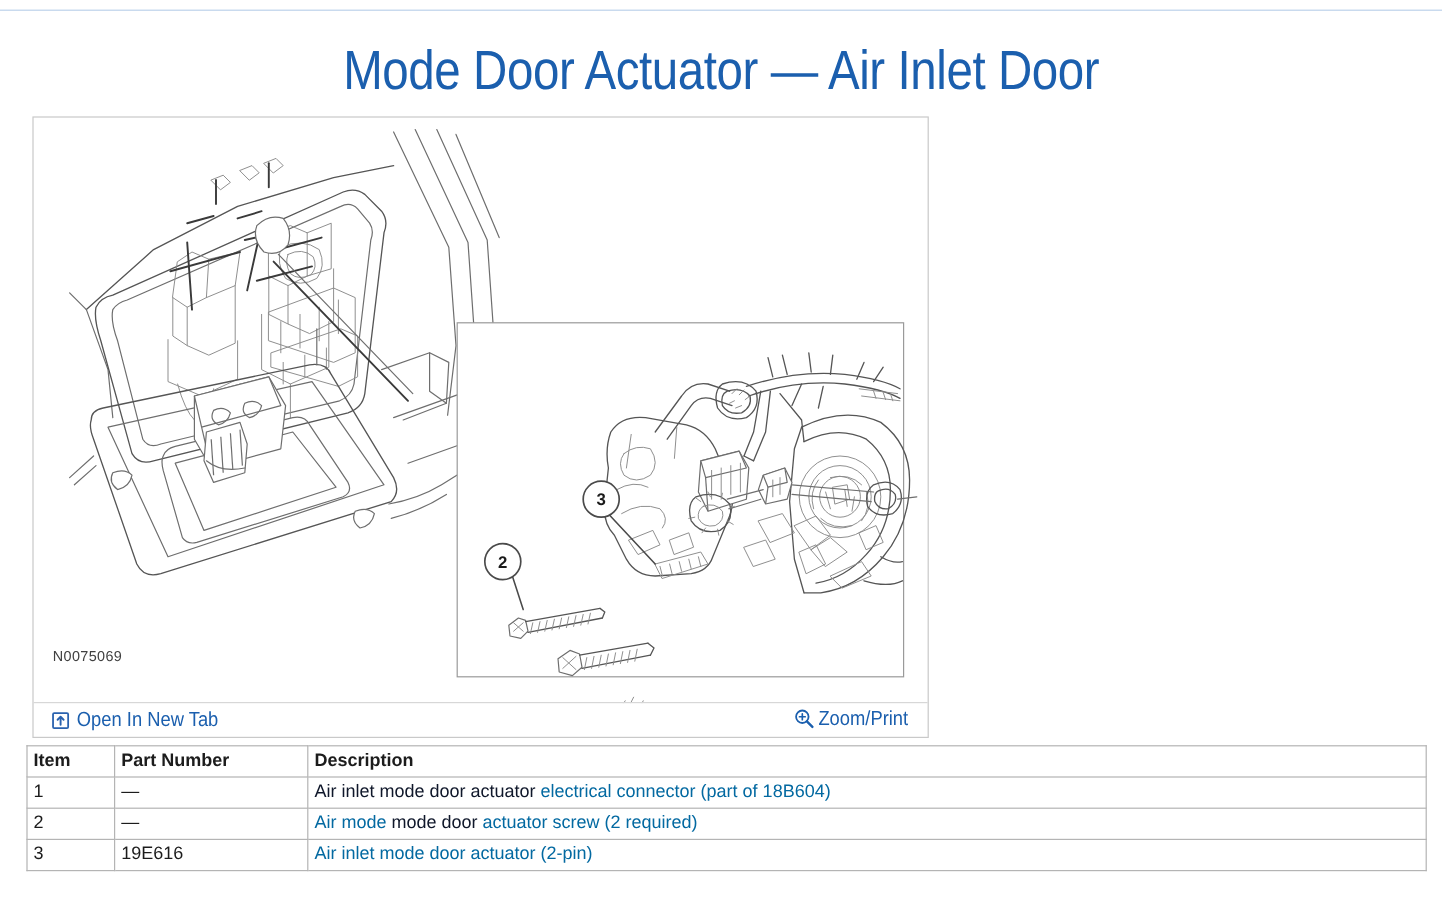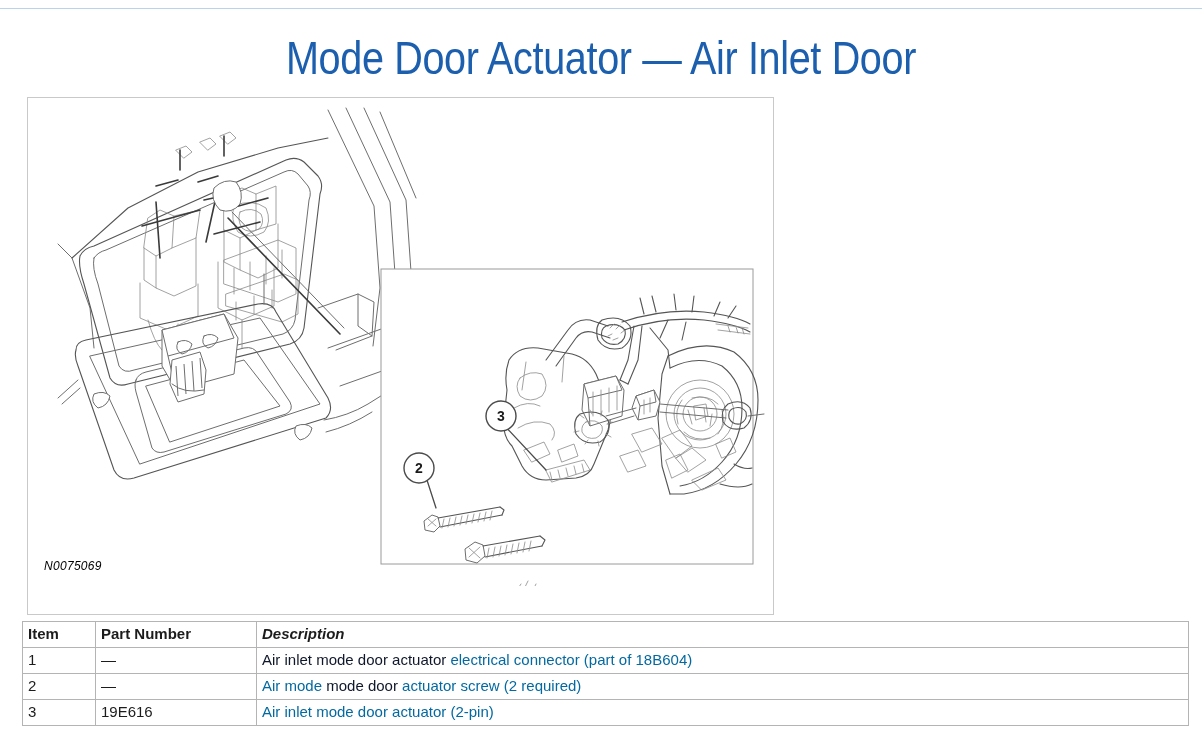--- a/index.html
+++ b/index.html
@@ -27,25 +27,24 @@
   
   .figure-panel{
     position:absolute;left:27px;top:97px;width:747px;height:518px;
     border:1px solid #c9c9c9;background:#ffffff;box-sizing:border-box;
   }
   .figure-canvas{
     position:absolute;left:0;top:0;width:745px;height:488px;overflow:hidden;
   }
   .figure-canvas svg{display:block;}
   .figure-id{
-    position:absolute;left:16px;top:461px;
-    font-size:12px;color:#000000;letter-spacing:0.3px;
+    position:absolute;left:16px;top:442px;
+    font-size:12px;color:#404040;letter-spacing:0.3px;
     font-family:"Liberation Sans","DejaVu Sans",sans-serif;
     white-space:nowrap;
-    font-style:italic;
   }
   .figure-toolbar{
     position:absolute;left:0;bottom:0;width:745px;height:29px;
     border-top:1px solid #d7d7d7;box-sizing:border-box;
   }
   .tb-left{
     position:absolute;left:15px;top:3px;display:flex;align-items:center;gap:6px;
     cursor:pointer;
   }
   .tb-right{
@@ -67,21 +66,21 @@
   .parts-table th,.parts-table td{
     border:1px solid #b4b4b4;
     padding:2px 4px 3px 5px;
     text-align:left;vertical-align:top;
     line-height:20px;font-weight:400;
     white-space:nowrap;overflow:hidden;
   }
   .parts-table th{font-weight:700;}
   .col-item{width:63px;}
   .col-part{width:151px;margin-left:27px;}
-  .col-desc{width:auto;font-style:italic;}
+  .col-desc{width:auto;}
   .lnk{color:#0f172a;}
   .txt{color:#0369a1;}
   
   .ln{fill:none;stroke:#6e6e6e;stroke-width:1;stroke-linecap:round;stroke-linejoin:round;}
   .ln2{fill:none;stroke:#555;stroke-width:1.1;stroke-linecap:round;stroke-linejoin:round;}
   .lnf{fill:#ffffff;stroke:#6e6e6e;stroke-width:1;stroke-linejoin:round;}
   .lnd{fill:none;stroke:#8a8a8a;stroke-width:0.8;stroke-linecap:round;}
   .thick{fill:none;stroke:#3a3a3a;stroke-width:1.6;stroke-linecap:round;stroke-linejoin:round;}
   .callout-c{fill:#ffffff;stroke:#4a4a4a;stroke-width:1.4;}
   .callout-t{fill:#1a1a1a;font-family:"Liberation Sans","DejaVu Sans",sans-serif;font-size:14px;font-weight:700;text-anchor:middle;}
@@ -394,20 +393,42 @@
       </g>
       <g>
         <circle class="callout-c" cx="529" cy="535" r="15"></circle>
         <text class="callout-t" x="529" y="540">1</text>
       </g>
     </svg>
   </div>
 
   <div class="figure-id">N0075069</div>
 
+  <div class="figure-toolbar">
+    <div class="tb-left">
+      <span class="icon-newtab">
+        <svg width="15" height="15" viewBox="0 0 15 15" xmlns="http://www.w3.org/2000/svg">
+          <rect x="1.2" y="1.2" width="12.6" height="12.6" rx="1" fill="none" stroke="#2a62ae" stroke-width="1.5"></rect>
+          <path d="M7.5 11 L7.5 5.2" stroke="#2a62ae" stroke-width="1.6" stroke-linecap="round"></path>
+          <path d="M5 6.8 L7.5 4.3 L10 6.8" fill="none" stroke="#2a62ae" stroke-width="1.6" stroke-linecap="round" stroke-linejoin="round"></path>
+        </svg>
+      </span>
+      <span class="tb-label">Open In New Tab</span>
+    </div>
+    <div class="tb-right">
+      <span class="icon-zoom">
+        <svg width="18" height="18" viewBox="0 0 18 18" xmlns="http://www.w3.org/2000/svg">
+          <circle cx="7.6" cy="7.3" r="5.2" fill="none" stroke="#1b5fae" stroke-width="1.5"></circle>
+          <path d="M7.6 4.9 L7.6 9.7 M5.2 7.3 L10 7.3" stroke="#1b5fae" stroke-width="1.4" stroke-linecap="round"></path>
+          <path d="M11.4 11.2 L16 15.8" stroke="#1b5fae" stroke-width="2" stroke-linecap="round"></path>
+        </svg>
+      </span>
+      <span class="tb-label r">Zoom/Print</span>
+    </div>
+  </div>
 </div>
 
 <table class="parts-table">
   <thead>
     <tr>
       <th class="col-item">Item</th>
       <th class="col-part">Part Number</th>
       <th class="col-desc">Description</th>
     </tr>
   </thead>

